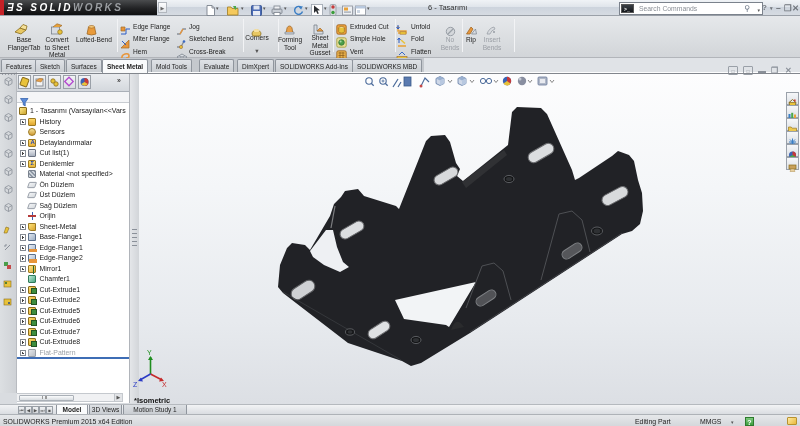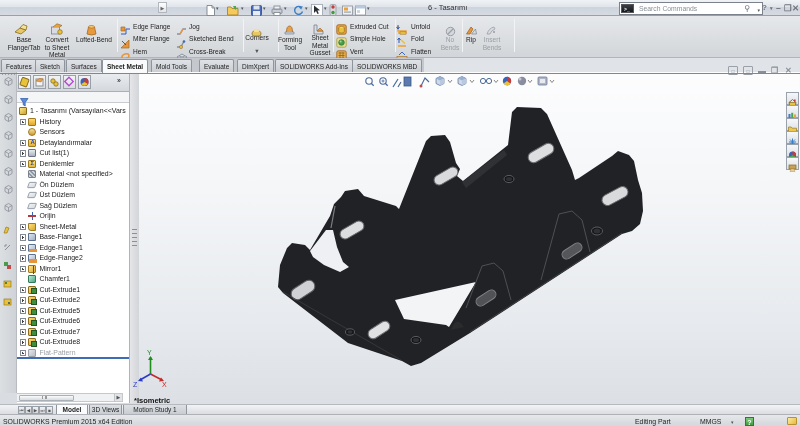--- a/index.html
+++ b/index.html
@@ -105,20 +105,24 @@
 .mbtn { position:absolute; top:1px; width:7px; height:8px; background:linear-gradient(180deg,#eff1f3,#d5d8dc); border:1px solid #9aa0a7; font-size:4.5px; color:#555; text-align:center; line-height:7px;}
 
 
 #status { position:absolute; left:0; top:414px; width:800px; height:12px; background:linear-gradient(180deg,#e6e8ea,#d4d7db); border-top:1px solid #aeb2b7; font-size:6.9px; color:#222; }
 </style>
 </head>
 <body>
 <div id="app">
 
   <div id="titlebar">
+    <div id="logo">
+        <div class="red"></div>
+        <div class="t">ƎS <span style="font-style:italic">SOLID</span><span class="grey">WORKS</span></div>
+      </div>
     <div id="logoarrow">▶</div>
     <div id="wtitle">6 - Tasarımı</div>
     <div id="tbicons">
         <div class="tbico" style="left:205px;"><svg width="11" height="11">
             <path d="M2,0.5 L7,0.5 L9.5,3 L9.5,10.5 L2,10.5 Z" fill="#fff" stroke="#7a828c" stroke-width="0.9"></path>
             <path d="M7,0.5 L7,3 L9.5,3" fill="none" stroke="#7a828c" stroke-width="0.9"></path>
           </svg></div>
         <div class="tbico" style="left:227px;"><svg width="12" height="11">
             <path d="M0.5,2 L4,2 L5,3.5 L11,3.5 L11,10 L0.5,10 Z" fill="#f5c95c" stroke="#a8862e" stroke-width="0.9"></path>
             <path d="M6,1 l3,0 l0,2 l2,-1 l-2.8,3" fill="#4aa84a" stroke="none"></path>

